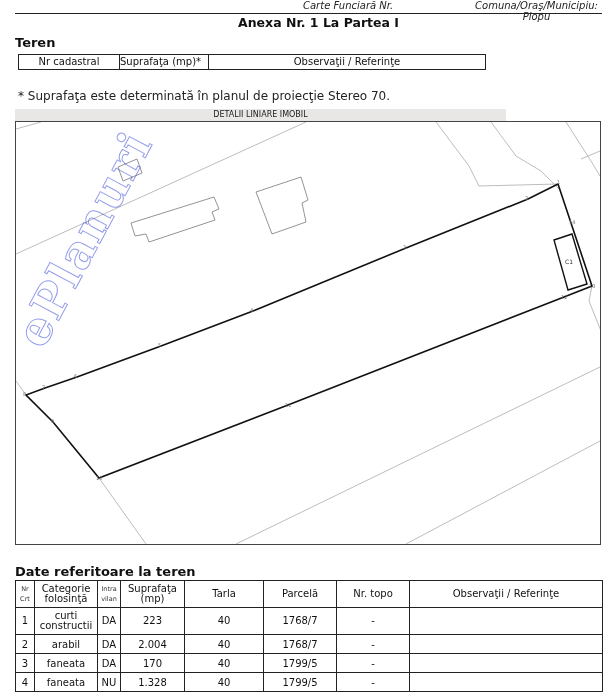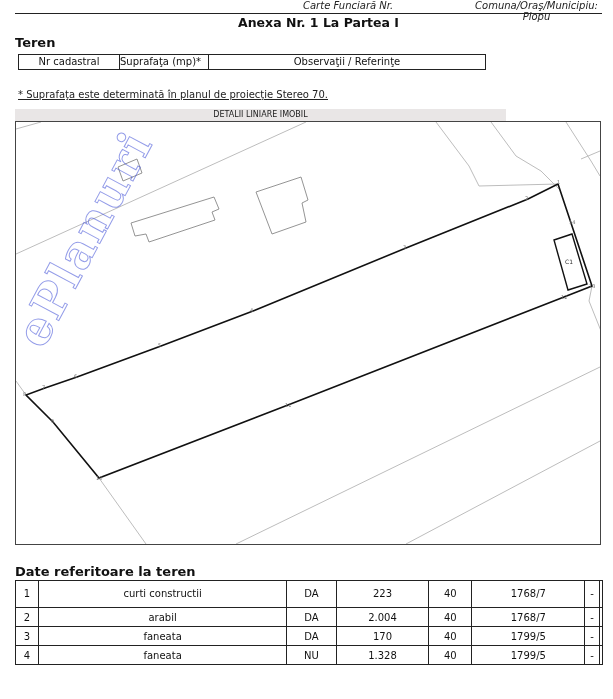--- a/index.html
+++ b/index.html
@@ -7,21 +7,21 @@
          font-family: "DejaVu Sans", sans-serif; color: #111; }
   .abs { position: absolute; }
   .top-meta { top: 0; height: 12px; font-size: 10px; font-style: italic; color: #222; }
   .top-rule { left: 15px; width: 587px; top: 13px; height: 1px; background: #222; }
   .title { left: 0; width: 613px; top: 15px; text-align: center; font-size: 12.5px; font-weight: bold; margin-left: 12px; }
   .section { font-size: 13px; font-weight: bold; left: 15px; }
   table { border-collapse: collapse; position: absolute; }
   td, th { border: 1px solid #222; font-weight: normal; padding: 0; }
   .t1 { left: 9px; top: 54px; width: 468px; font-size: 10px; margin-left: 9px; }
   .t1 td, .t1 th { height: 14px; line-height: 14px; }
-  .note { left: 18px; top: 89px; font-size: 10px; color: #222; text-decoration: underline; }
+  .note { left: 18px; top: 89px; font-size: 12px; color: #222; }
   .panel-head { left: 15px; top: 109px; width: 491px; height: 12px; background: #e9e6e6;
                 font-size: 8px; line-height: 12px; text-align: center; color: #222; }
   .panel { left: 15px; top: 121px; width: 584px; height: 422px; border: 1.5px solid #444; background: #fff; }
   .t2 { left: 15px; top: 580px; width: 588px; font-size: 10px; }
   .t2 th { height: 26px; line-height: 10px; text-align: center; }
   .t2 td { height: 18px; text-align: center; }
   .t2 tr.r1 td { height: 26px; line-height: 10px; }
   .tiny { font-size: 6.5px; line-height: 7px; color: #333; }
   .watermark { position: absolute; color: #3b4bd6; opacity: 0.55; font-family: "DejaVu Serif", serif;
                font-size: 40px; font-weight: bold; letter-spacing: 2px; pointer-events: none;
@@ -95,20 +95,30 @@
       <text x="560" y="298">12</text>
       <text x="588" y="287">13</text>
       <text x="568" y="223">14</text>
     </g>
   </svg>
 </div>
 
 <div class="abs section" style="top:564px;">Date referitoare la teren</div>
 <table class="t2">
   <tbody>
+      <tr>
+    <th style="width:18px;" class="tiny">Nr Crt</th>
+    <th style="width:62px;">Categorie folosinţă</th>
+    <th style="width:22px;" class="tiny">Intra vilan</th>
+    <th style="width:63px;">Suprafaţa (mp)</th>
+    <th style="width:78px;">Tarla</th>
+    <th style="width:72px;">Parcelă</th>
+    <th style="width:72px;">Nr. topo</th>
+    <th>Observaţii / Referinţe</th>
+  </tr>
   <tr class="r1">
     <td>1</td>
     <td>curti constructii</td>
     <td>DA</td>
     <td>223</td>
     <td>40</td>
     <td>1768/7</td>
     <td>-</td>
     <td></td>
   </tr>

